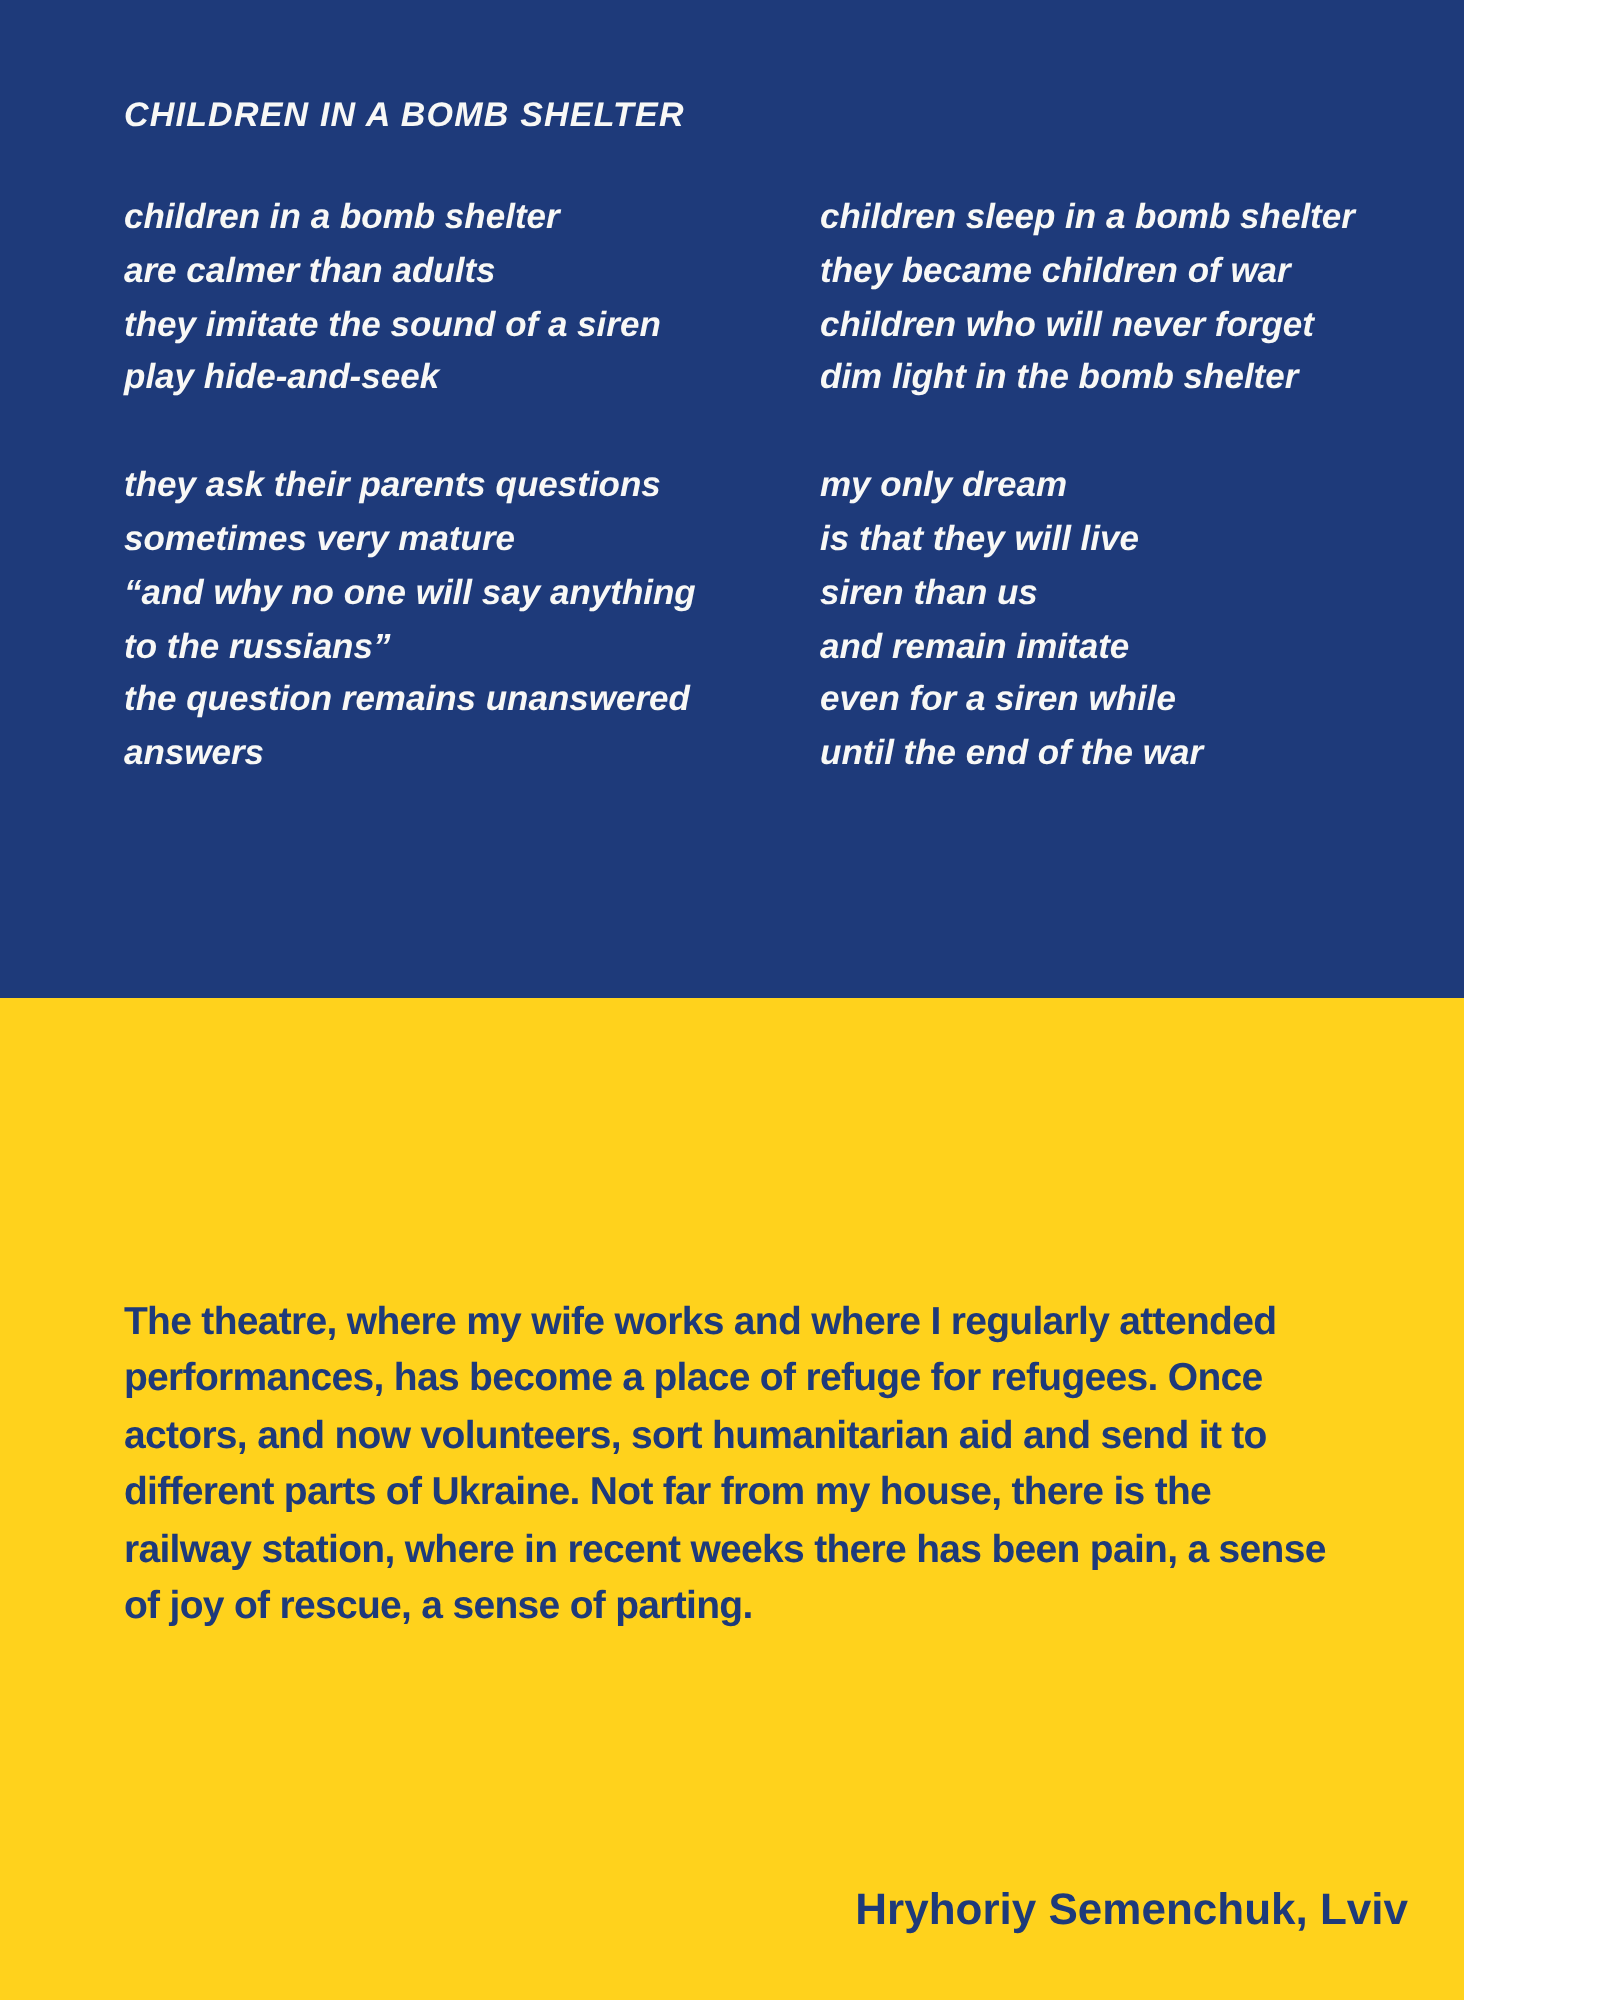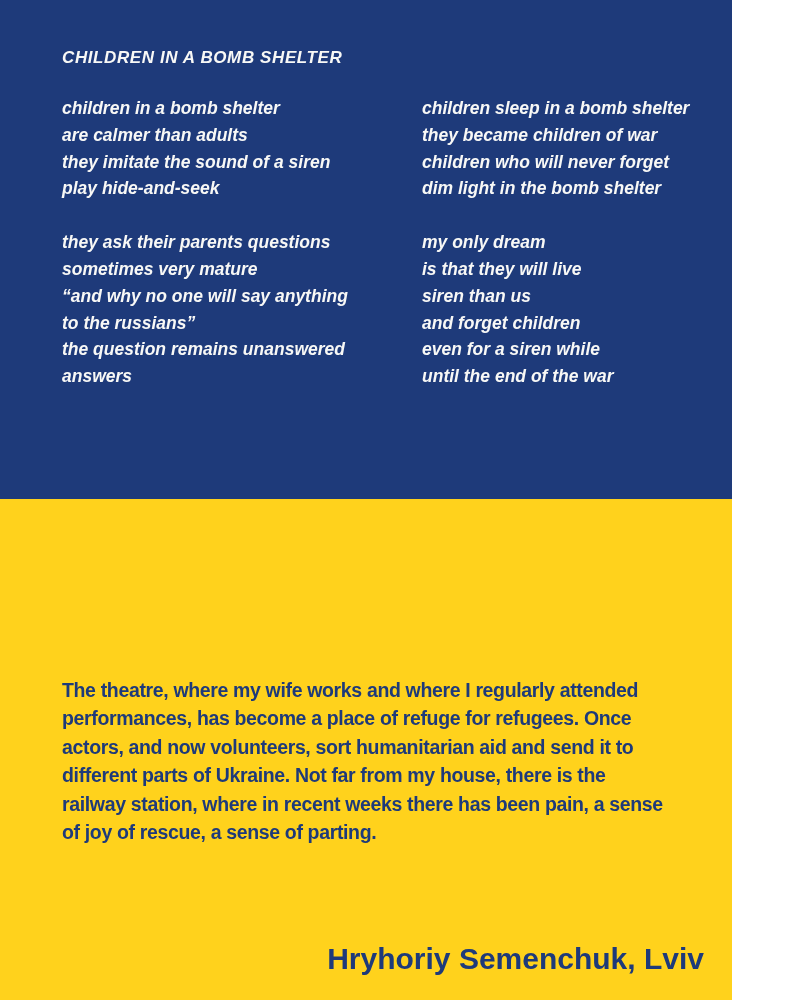--- a/index.html
+++ b/index.html
@@ -36,21 +36,21 @@
   .poem-col {
     position: absolute;
     top: 95px;
     width: 360px;
     color: #f8f8f6;
     font-size: 17.5px;
     font-weight: bold;
     font-style: italic;
   }
   .poem-col-left  { left: 62px; }
-  .poem-col-right { left: 410px; margin-left: 12px; }
+  .poem-col-right { left: 410px; }
   .stanza { margin: 0 0 27px 0; }
   .stanza .line {
     line-height: 26.8px;
     white-space: nowrap;
   }
   .sidebar-word {
     position: absolute;
     height: 26px;
     line-height: 26px;
     font-size: 23.5px;
@@ -65,36 +65,36 @@
     transform: rotate(-90deg);
   }
   .sidebar-resistance {
     left: 694px; top: 559px;
     width: 142px;
     color: #1e3a7a;
     transform: rotate(90deg);
   }
   .prose {
     position: absolute;
-    left: 62px; top: 676px;
+    left: 62px; top: 647px;
     width: 700px;
     color: #1e3a7a;
     font-size: 19.5px;
     font-weight: bold;
     letter-spacing: -0.35px;
   }
   .prose .line {
     line-height: 28.4px;
     white-space: nowrap;
   }
   .attribution {
     position: absolute;
     right: 28px; top: 942px;
     color: #1e3a7a;
-    font-size: 30px;
+    font-size: 22px;
     font-weight: bold;
     white-space: nowrap;
   }
 </style>
 </head>
 <body>
 
 <div class="poster">
 
   <div class="flag-blue"></div>
@@ -123,21 +123,21 @@
     <div class="stanza">
         <div class="line">children sleep in a bomb shelter</div>
         <div class="line">they became children of war</div>
         <div class="line">children who will never forget</div>
         <div class="line">dim light in the bomb shelter</div>
       </div>
     <div class="stanza">
         <div class="line">my only dream</div>
         <div class="line">is that they will live</div>
         <div class="line">siren than us</div>
-        <div class="line">and forget children</div>
+        <div class="line">and remain imitate</div>
         <div class="line">even for a siren while</div>
         <div class="line">until the end of the war</div>
       </div>
   </div>
 
   <div class="sidebar-word sidebar-words-in">Words in</div>
 
   <div class="sidebar-word sidebar-resistance">Resistance</div>
 
   <div class="prose">

